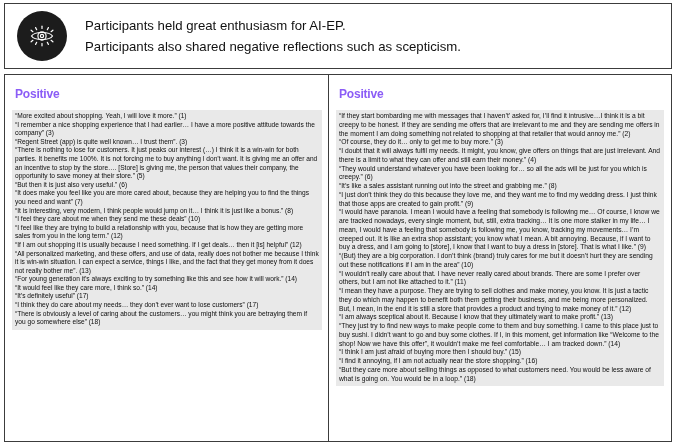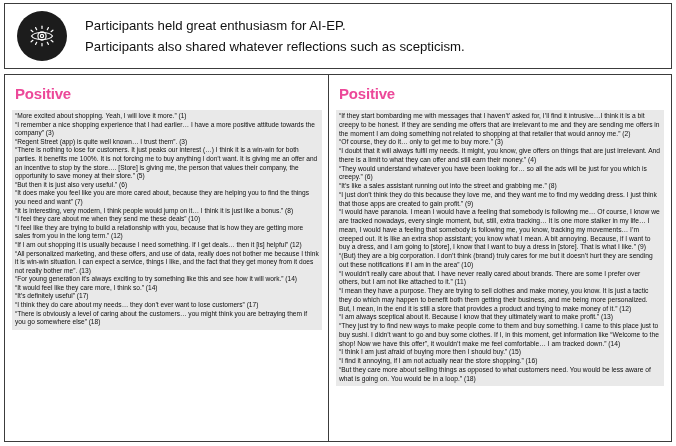--- a/index.html
+++ b/index.html
@@ -86,26 +86,26 @@
     flex: 0 0 324px;
     border-right: 1.6px solid #3c3c3c;
     padding: 6px 6px 6px 7px;
   }
   .column-negative {
     flex: 1 1 auto;
     padding: 6px 7px 6px 7px;
   }
 
   .column-title {
-    font-size: 15px;
+    font-size: 12px;
     font-weight: bold;
     line-height: 22px;
     letter-spacing: -0.2px;
     margin: 2px 0 5px 3px;
-    color: #ec4899;
+    color: #8b5cf6;
   }
 
   .quote-block {
     background: #e9e9e9;
     padding: 2px 3px 3px 3px;
     flex: 0 0 auto;
   }
 
   .quote {
     font-size: 6.6px;
@@ -140,21 +140,21 @@
           <path d="M18 27.8 v-2.3"></path>
           <path d="M11.6 26.4 l1.1 -2.1"></path>
           <path d="M24.4 26.4 l-1.1 -2.1"></path>
           <path d="M7.1 23.8 l1.8 -1.5"></path>
           <path d="M28.9 23.8 l-1.8 -1.5"></path>
         </g>
       </svg>
     </div>
     <div class="header-text">
       <div class="header-line">Participants held great enthusiasm for AI-EP.</div>
-      <div class="header-line">Participants also shared whatever reflections such as scepticism.</div>
+      <div class="header-line">Participants also shared negative reflections such as scepticism.</div>
     </div>
   </div>
 
   <div class="columns">
 
     <div class="column column-positive">
       <div class="column-title">Positive</div>
       <div class="quote-block">
         <p class="quote">“More excited about shopping. Yeah, I will love it more.” (1)</p>
         <p class="quote">“I remember a nice shopping experience that I had earlier… I have a more positive attitude towards the company” (3)</p>

